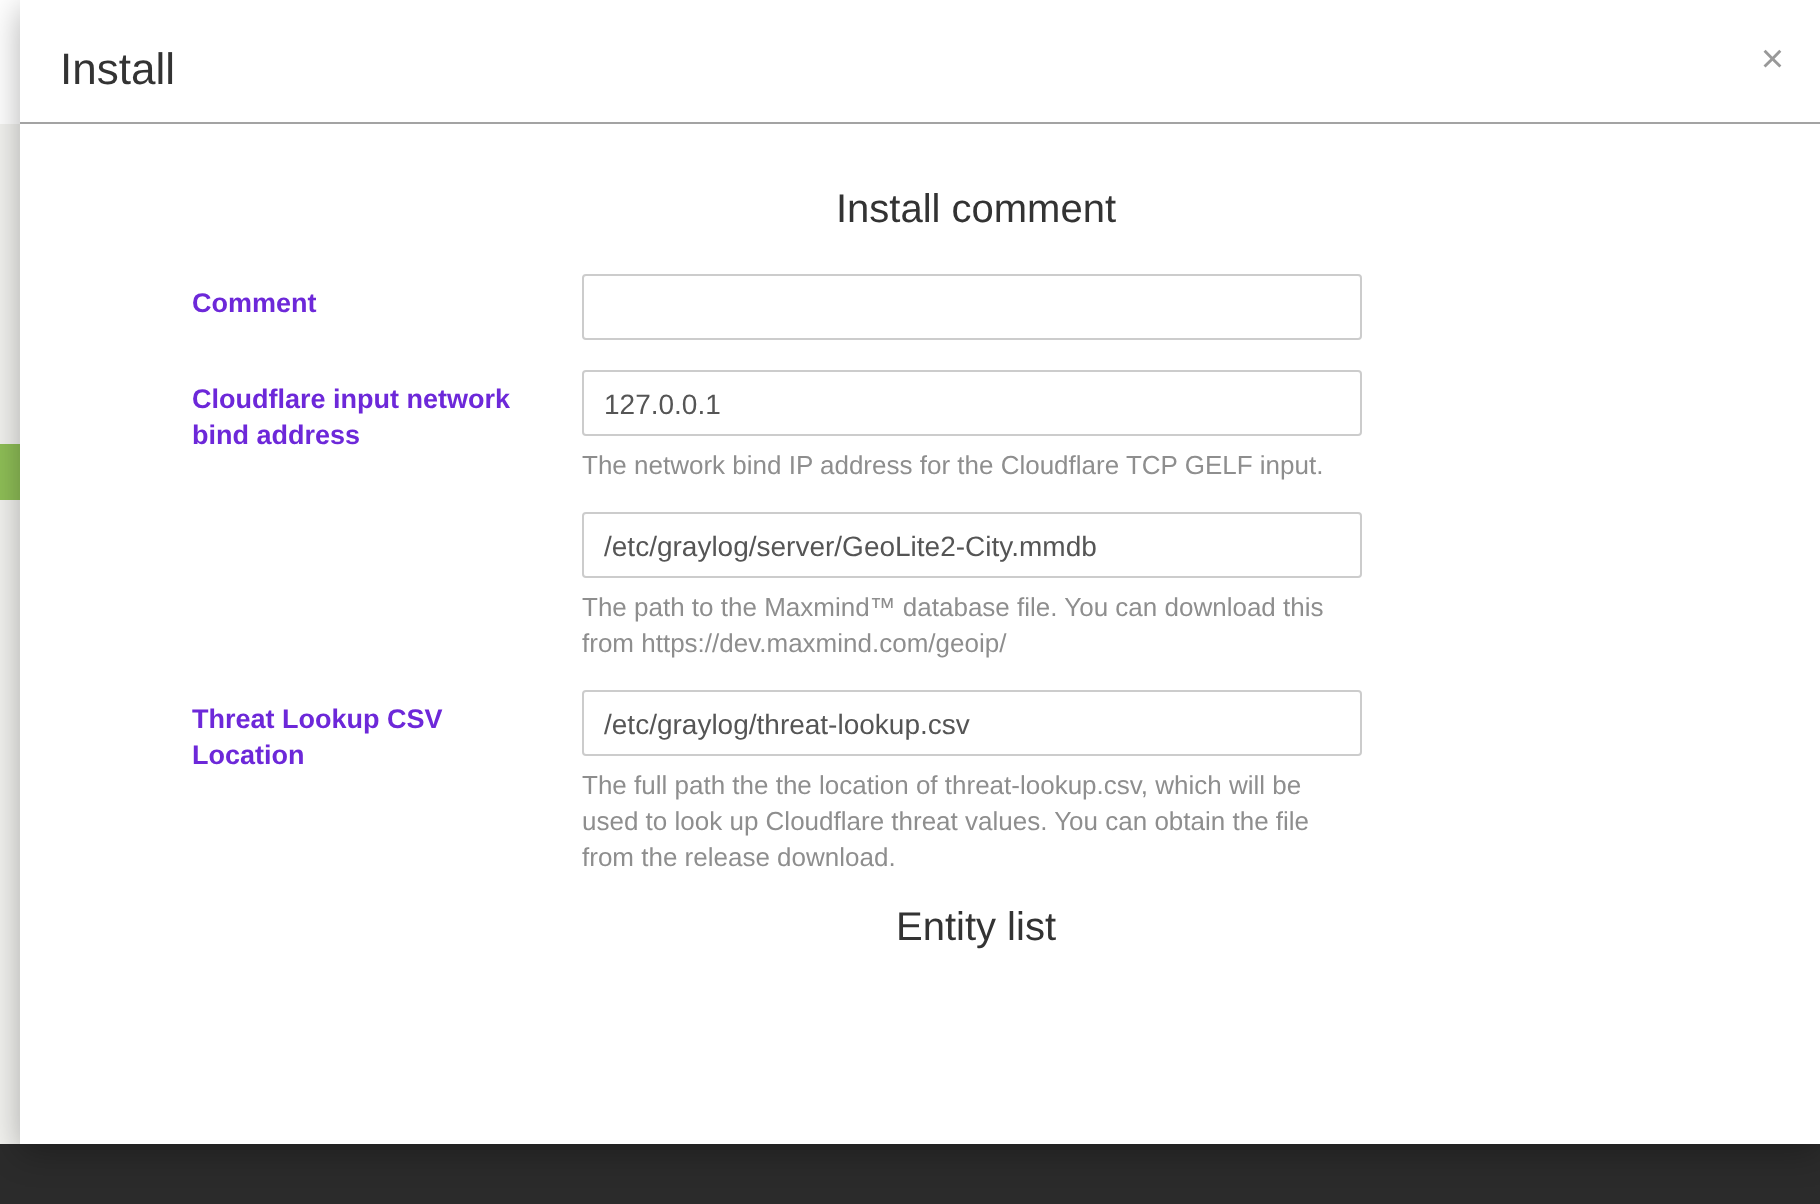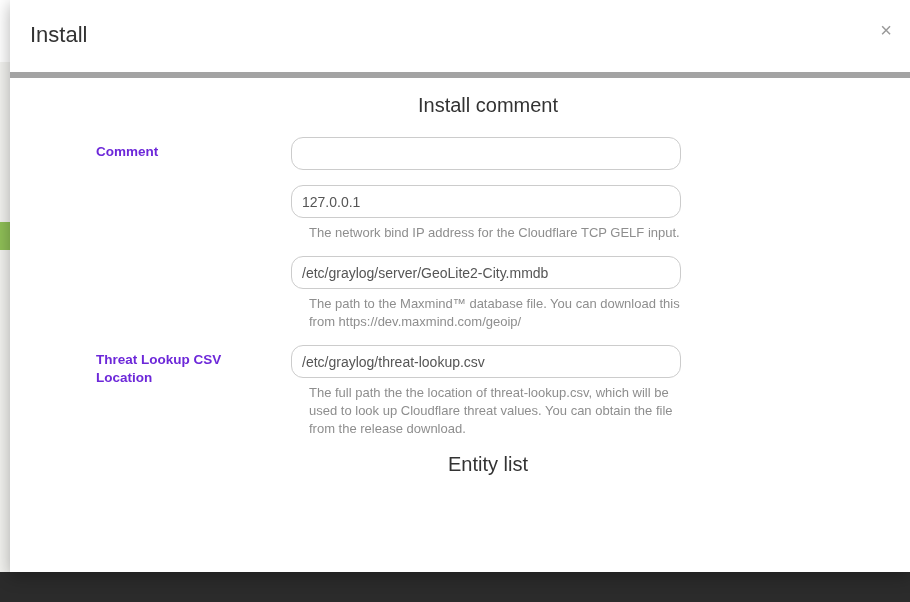--- a/index.html
+++ b/index.html
@@ -72,22 +72,22 @@
     left: 10px;
     top: 0;
     width: 900px;
     height: 572px;
     background: #ffffff;
     box-shadow: 0 4px 16px rgba(0,0,0,0.3);
     overflow: hidden;
   }
   .modal-header {
     position: relative;
-    height: 78px;
-    border-bottom: 6px solid #a3a3a3;
+    height: 62px;
+    border-bottom: 1px solid #a3a3a3;
     box-sizing: border-box;
   }
   .modal-title {
     position: absolute;
     left: 20px;
     top: 22px;
     font-size: 22px;
     font-weight: normal;
     color: #333333;
     line-height: 26px;
@@ -147,32 +147,31 @@
   .form-control-wrap {
     margin-left: 195px;
     width: 390px;
   }
   .form-input {
     width: 100%;
     box-sizing: border-box;
     height: 33px;
     padding: 6px 10px;
     border: 1px solid #cccccc;
-    border-radius: 12px;
+    border-radius: 2px;
     font-size: 14px;
     color: #555555;
     font-family: "Liberation Sans", sans-serif;
     background: #ffffff;
   }
   .help-text {
     margin-top: 6px;
     font-size: 13px;
     color: #8e8e8e;
     line-height: 18px;
-    margin-left: 18px;
   }
 </style>
 </head>
 <body>
 
 <div id="backdrop">
   <div class="bg-strip bg-strip-top"></div>
   <div class="bg-strip bg-strip-mid"></div>
   <div class="bg-hint-text"></div>
   <div class="bg-green"></div>
@@ -193,20 +192,21 @@
 
       <div class="form-row">
         <div class="form-label">Comment</div>
         <div class="form-control-wrap">
           <input class="form-input" type="text" value="" style="">
         </div>
       </div>
 
 
       <div class="form-row">
+        <div class="form-label">Cloudflare input network bind address</div>
         <div class="form-control-wrap">
           <input class="form-input" type="text" value="127.0.0.1" style="">
           <div class="help-text">The network bind IP address for the Cloudflare TCP GELF input.</div>
         </div>
       </div>
 
 
       <div class="form-row">
         <div class="form-control-wrap">
           <input class="form-input" type="text" value="/etc/graylog/server/GeoLite2-City.mmdb" style="">

